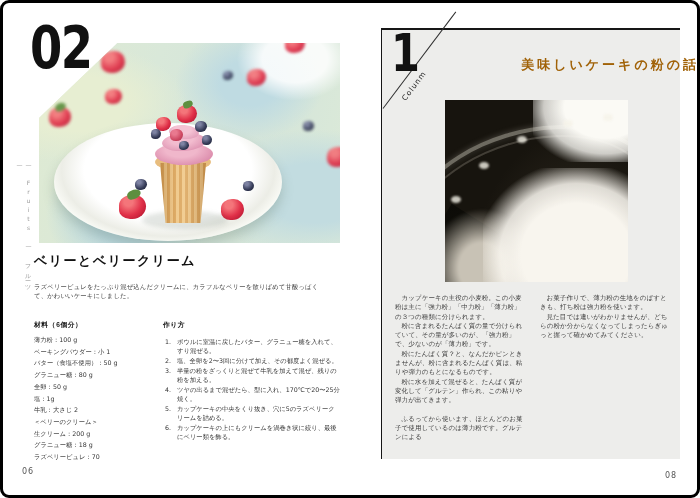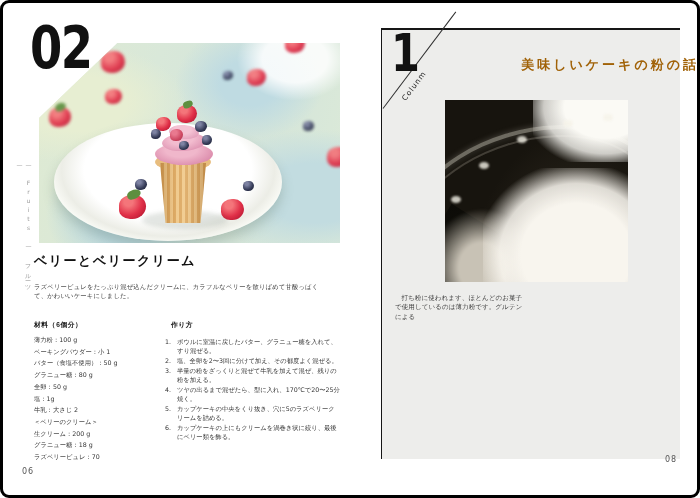--- a/index.html
+++ b/index.html
@@ -37,29 +37,29 @@
   .cake-top { position:absolute; left:116px; top:110px; width:56px; height:18px; border-radius:50%; background:#e8bd7e; }
   .frost { position:absolute; border-radius:50%; }
   .f1 { left:116px; top:100px; width:58px; height:22px; background:radial-gradient(ellipse at 45% 30%, #f0b7cb 0 35%, #dd8fae 75%, #c97697); }
   .f2 { left:123px; top:90px; width:44px; height:18px; background:radial-gradient(ellipse at 45% 30%, #f2bccf 0 35%, #e098b5 75%, #cd7d9d); transform:rotate(-4deg); }
   .f3 { left:130px; top:82px; width:30px; height:14px; background:radial-gradient(ellipse at 45% 30%, #f4c3d4 0 35%, #e29eba 80%); transform:rotate(5deg); }
 
   .recipe-title { position:absolute; left:31px; top:249px; font-size:13px; font-weight:700; color:#111; letter-spacing:1.5px;text-align:center; }
   .recipe-desc { position:absolute; left:31px; top:279px; width:296px; font-size:6.3px; line-height:9.4px; color:#3b3b3b; letter-spacing:.2px; }
   .sec-head { position:absolute; font-size:6.8px; font-weight:700; color:#111; letter-spacing:.5px; }
   .head-ing { left:31px; top:317px;font-family:Liberation Mono, monospace; }
-  .head-dir { left:160px; top:317px;margin-left:8px; }
+  .head-dir { left:160px; top:317px; }
   .ing-list { position:absolute; left:31px; top:331px; width:125px; }
   .ing-item { font-size:6.3px; line-height:11.7px; color:#333; white-space:nowrap; }
   .steps { position:absolute; left:160px; top:334px; width:178px; list-style:none; counter-reset:step; }
   .step { position:relative; counter-increment:step; padding-left:14px; font-size:6.3px; line-height:9px; color:#333; margin-bottom:1px; }
   .step::before { content:counter(step) "."; position:absolute; left:2px; top:0; color:#333; }
   .folio { position:absolute; font-size:8px; color:#555; letter-spacing:1px; }
   .folio-left { left:19px; top:464px; }
-  .folio-right { left:662px; top:452px; }
+  .folio-right { left:662px; top:468px; }
 
   
   .col-panel { position:absolute; left:378px; top:25px; width:299px; height:431px; background:#ededeb; border-top:2px solid #161616; border-left:1px solid #161616; }
   .diag-line { position:absolute; left:380px; top:105px; width:121px; height:1px; background:#2e2e2e; transform:rotate(-53deg); transform-origin:0 50%; z-index:4; }
   .col-num { position:absolute; left:388px; top:23px; font-size:52px; font-weight:700; color:#111; transform:scaleX(.8); transform-origin:left top; line-height:1.05; z-index:5; }
   .col-word { position:absolute; left:397px; top:94px; font-size:7.5px; letter-spacing:1px; color:#222; transform:rotate(-53deg); transform-origin:0 0; z-index:5; }
   .col-title { position:absolute; left:398px; top:53px; width:298px; text-align:right; font-size:13px; font-weight:700; letter-spacing:3px; color:#a16207; }
 
   .photo-flour { position:absolute; left:442px; top:97px; width:183px; height:182px; overflow:hidden;
     background:radial-gradient(ellipse at 70% 115%, #2a251c 0 30%, rgba(42,37,28,0) 60%), #17140e; }
@@ -163,23 +163,33 @@
     <div class="flour-pour"></div>
     <div class="rim-dust" style="left:6px;top:96px;"></div>
     <div class="rim-dust" style="left:34px;top:62px;"></div>
     <div class="rim-dust" style="left:72px;top:36px;"></div>
     <div class="rim-dust" style="left:118px;top:20px;"></div>
     <div class="rim-dust" style="left:158px;top:14px;"></div>
   </div>
 
   <div class="body-col col-1">
 
+  <div class="pgroup">
+        <p>カップケーキの主役の小麦粉。この小麦粉は主に「強力粉」「中力粉」「薄力粉」の３つの種類に分けられます。</p>
+        <p>粉に含まれるたんぱく質の量で分けられていて、その量が多いのが、「強力粉」で、少ないのが「薄力粉」です。</p>
+        <p>粉にたんぱく質？と、なんだかピンときませんが、粉に含まれるたんぱく質は、粘りや弾力のもとになるものです。</p>
+        <p>粉に水を加えて混ぜると、たんぱく質が変化して「グルテン」作られ、この粘りや弾力が出てきます。</p>
+      </div>
       <div class="pgroup">
-        <p>打ち粉に使われます、ほとんどのお菓子で使用しているのは薄力粉です。グルテンによる</p>
+        <p>ふるってから使います、ほとんどのお菓子で使用しているのは薄力粉です。グルテンによる</p>
       </div>
     </div>
   <div class="body-col col-2">
 
+      <div class="pgroup">
+        <p>お菓子作りで、薄力粉の生地をのばすときも、打ち粉は強力粉を使います。</p>
+        <p>見た目では違いがわかりませんが、どちらの粉か分からなくなってしまったらぎゅっと握って確かめてみてください。</p>
+      </div>
     </div>
 
   <div class="folio folio-right">08</div>
 
 </div>
 
 </body></html>

